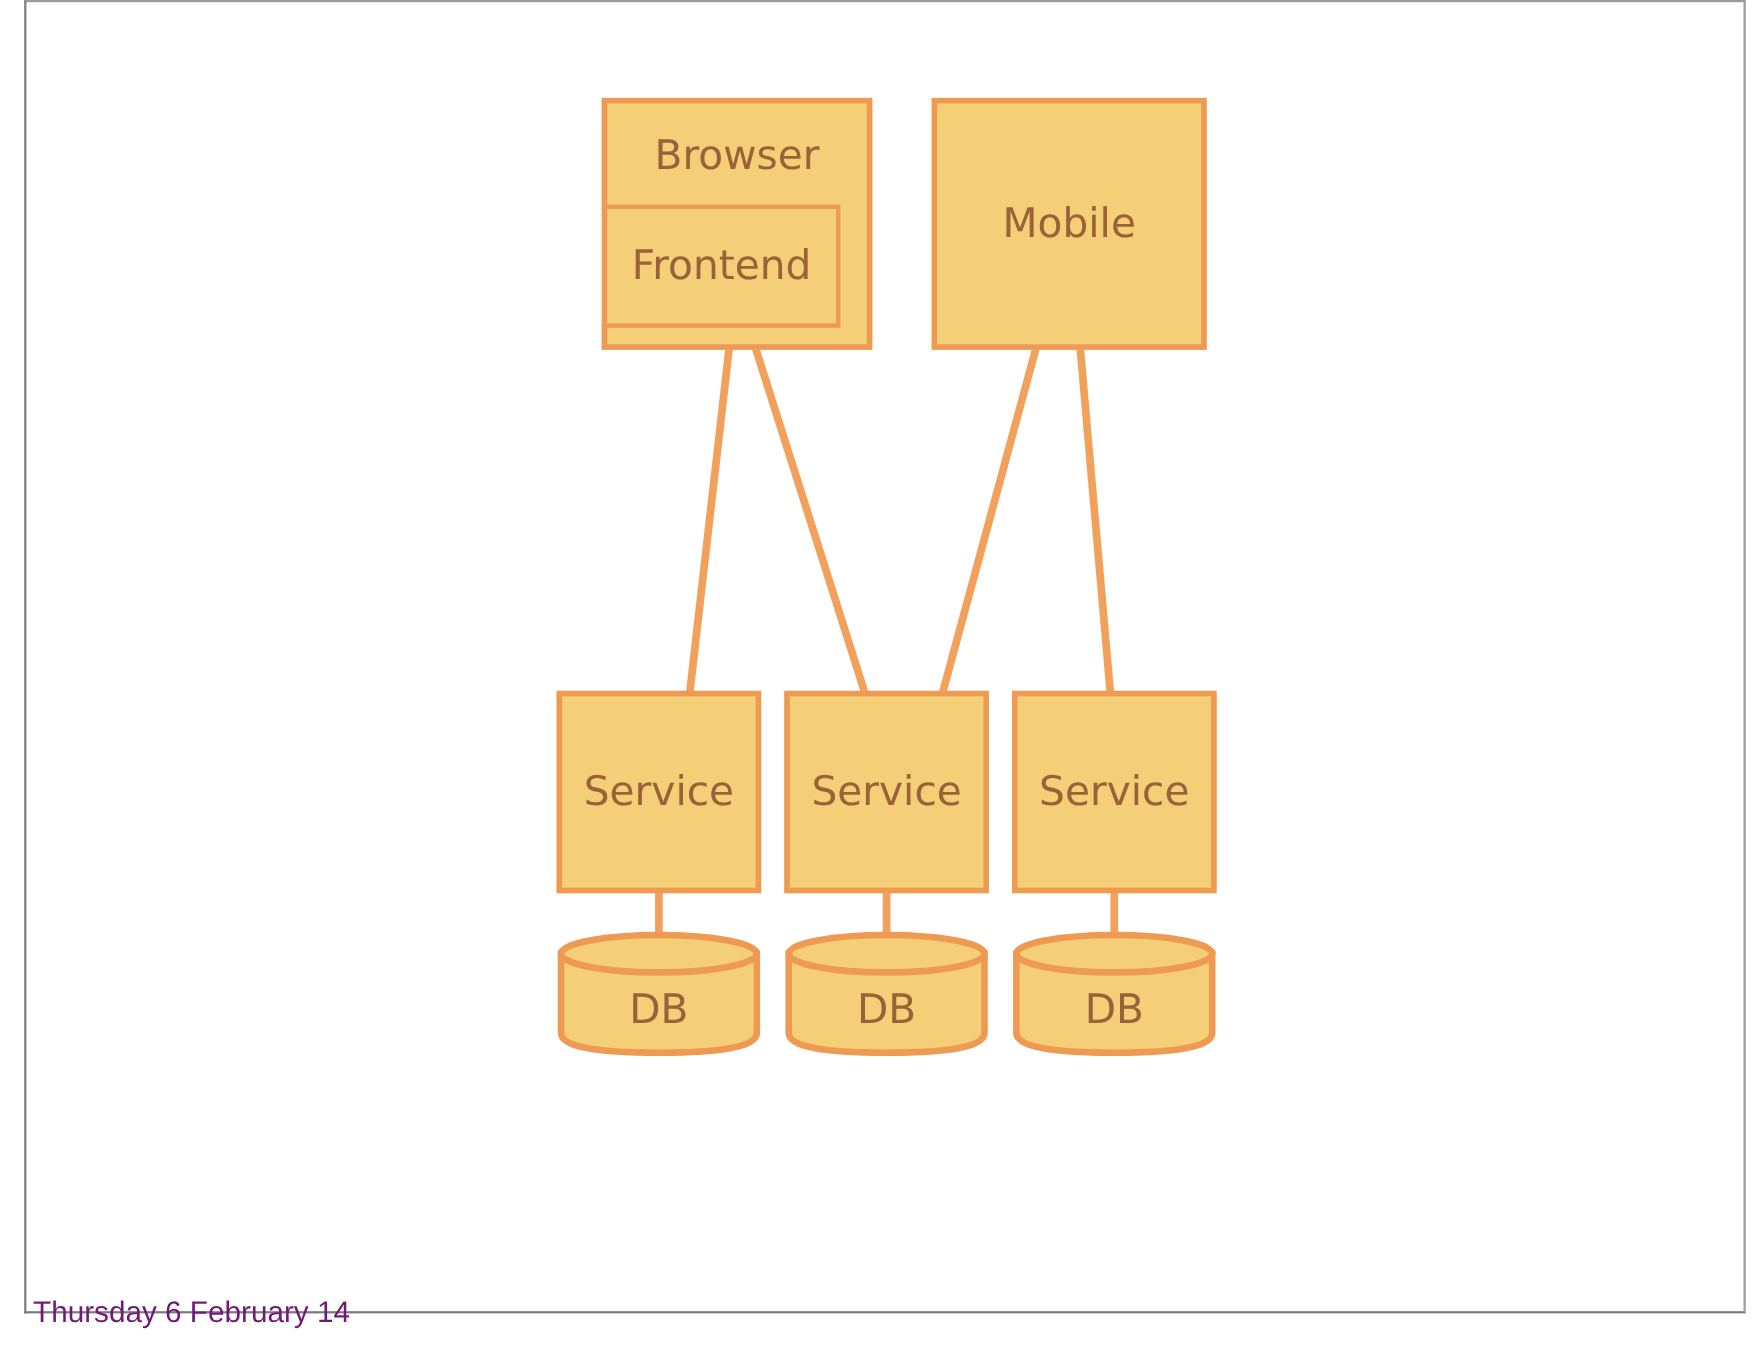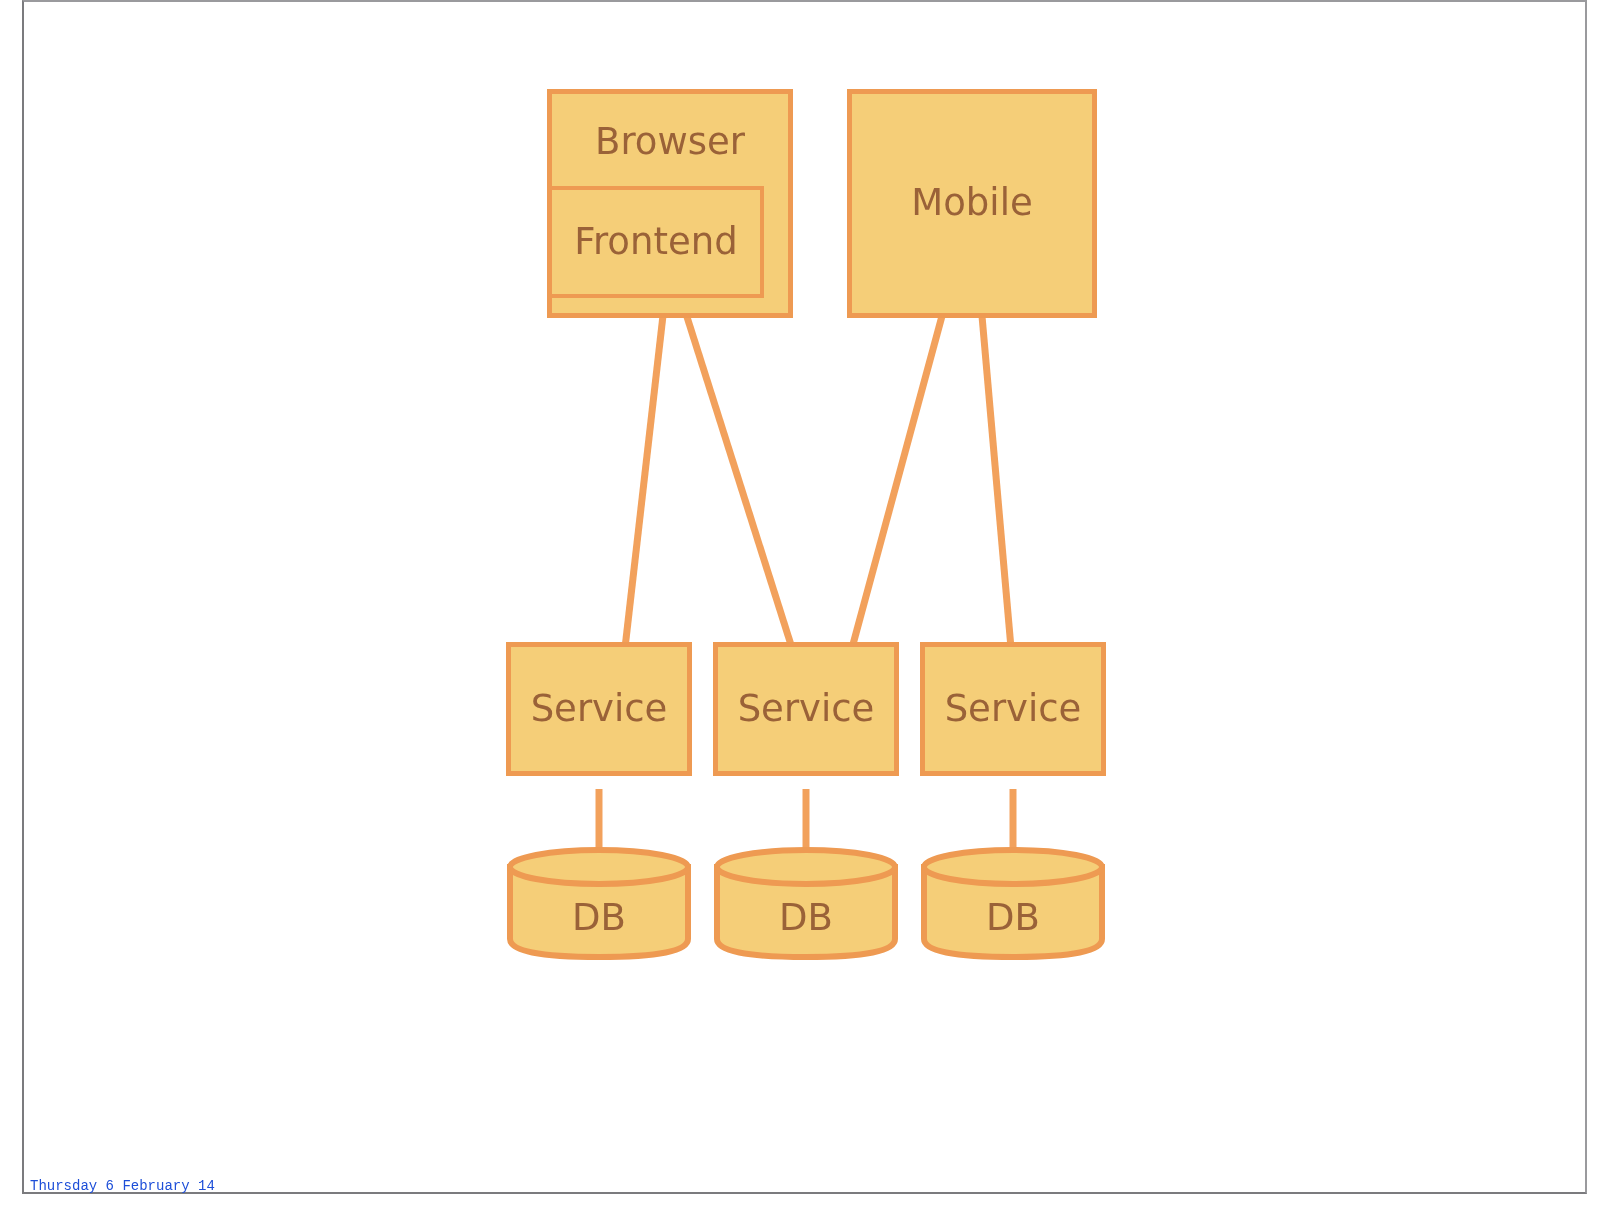--- a/index.html
+++ b/index.html
@@ -91,23 +91,23 @@
   #mobile-node {
     left: 827px;
     top: 89px;
     width: 250px;
     height: 229px;
     font-size: 37px;
     line-height: 1.68;
   }
 
   .service-node {
-    top: 642px;
+    top: 628px;
     width: 186px;
-    height: 134px;
+    height: 184px;
     font-size: 37px;
   }
   #service-node-1 { left: 486px; }
   #service-node-2 { left: 693px; }
   #service-node-3 { left: 900px; }
 
   
   .db-node {
     position: absolute;
     top: 845px;
@@ -136,23 +136,23 @@
     box-sizing: border-box;
     color: #9a6238;
     font-size: 37px;
   }
 
   
   #footer-date {
     position: absolute;
     left: 10px;
     top: 1178px;
-    font-family: Liberation Mono, monospace;
-    font-size: 14px;
-    color: #1d4ed8;
+    font-family: Liberation Sans, sans-serif;
+    font-size: 27px;
+    color: #701a75;
     white-space: nowrap;
   }
 </style>
 </head>
 <body>
 
 <div id="slide">
 
   <div class="slide-frame"></div>
 

